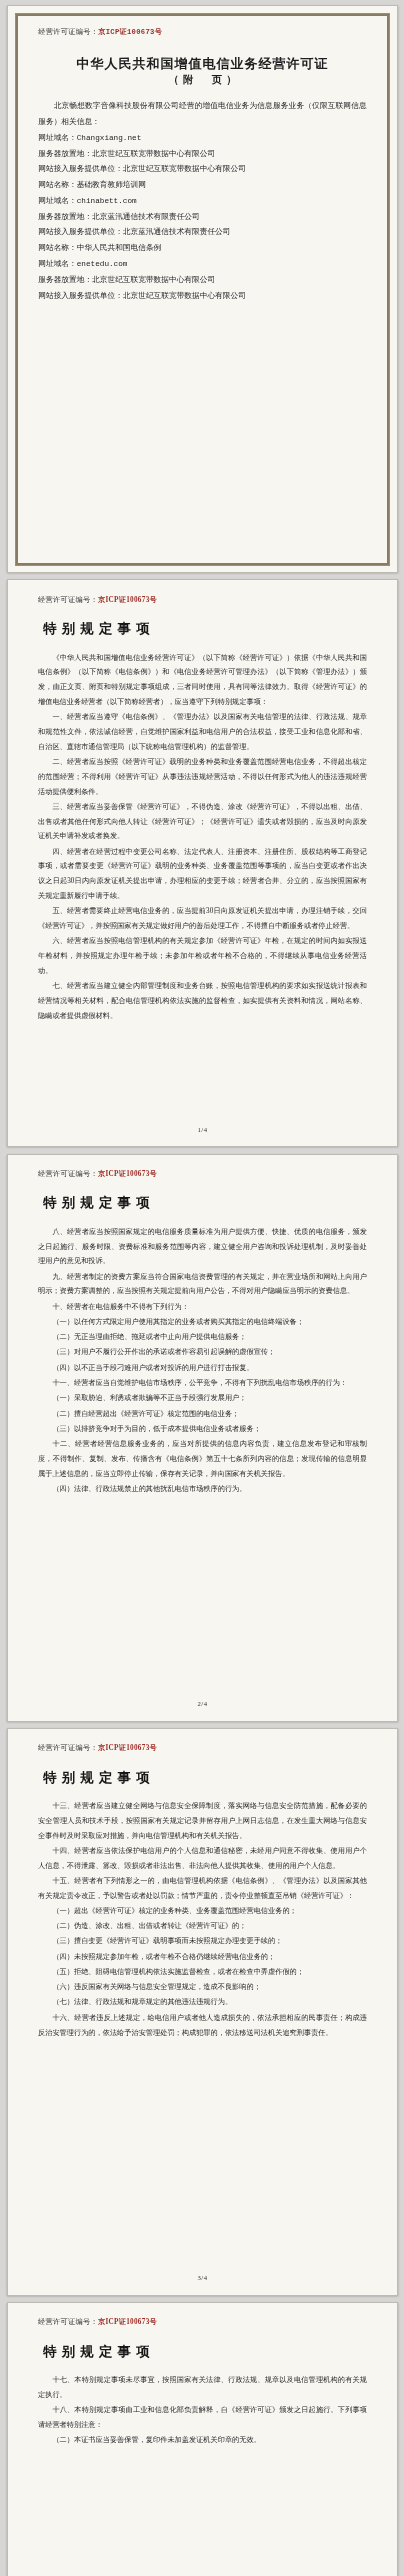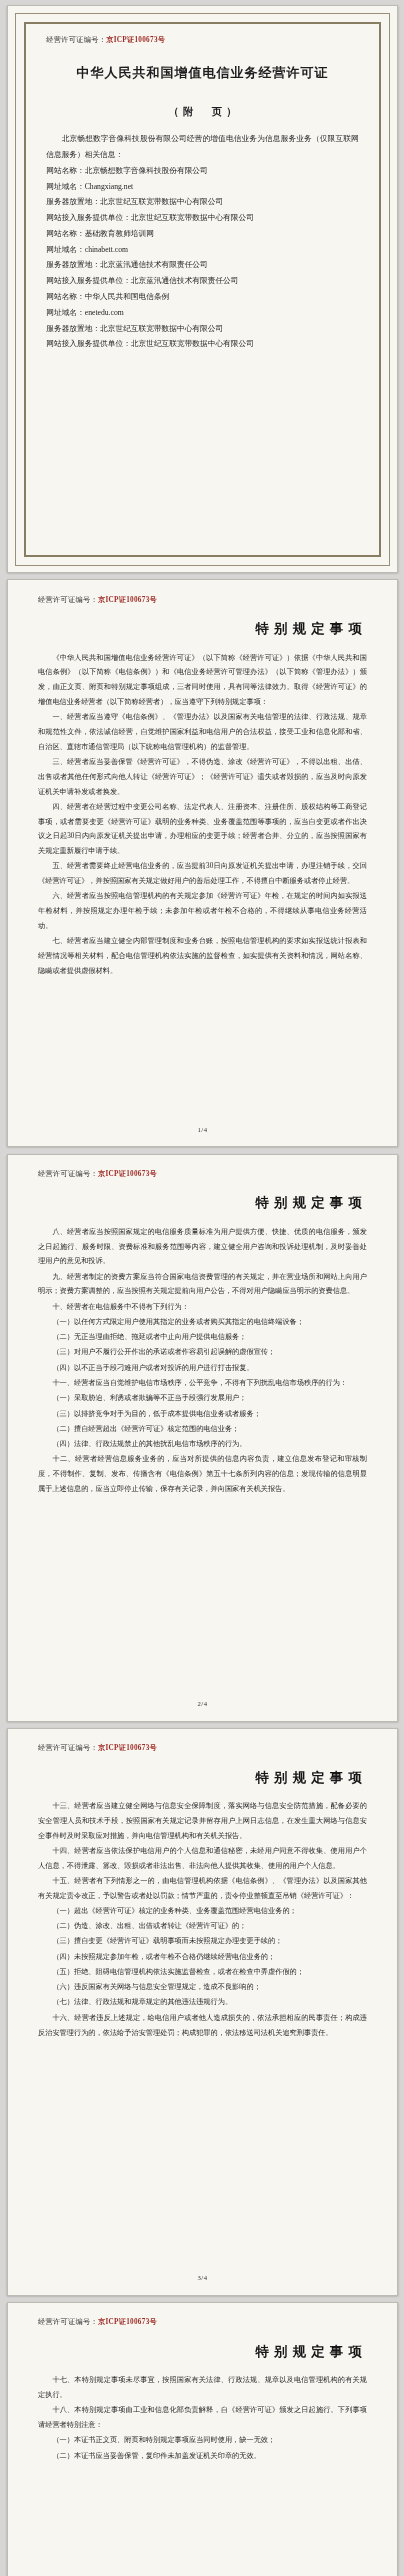--- a/index.html
+++ b/index.html
@@ -20,57 +20,58 @@
     box-shadow: 0 0.5px 2.1px rgba(0,0,0,.28);
     position: relative;
     overflow: hidden;
   }
 
   
   .cert-page { padding: 6.7px; }
   .cert-frame-outer {
     height: 100%;
     border: 0.5px solid #9a9078;
-    padding: 8px;
+    padding: 0;
+    font-family: Liberation Mono, monospace;
   }
   .cert-frame-inner {
     height: 100%;
     border: 2.1px double #887d62;
     padding: 11.3px 20.6px;
   }
   .hdr { font-size: 7.2px; letter-spacing: 0.3px; }
   .hdr-label { color: #2a2a2c; }
   .hdr-num { color: #9e2b25; font-weight: bold; }
   .cert-title {
     margin-top: 18.5px;
     text-align: center;
     font-size: 13px;
     font-weight: bold;
     letter-spacing: 1px;
     line-height: 1.35;
   }
   .cert-subtitle {
-    margin-top: 24px;
+    margin-top: 0;
     text-align: center;
     font-size: 10.3px;
     font-weight: bold;
     letter-spacing: 4.1px;
     text-indent: 4.1px;
   }
   .cert-body { margin-top: 12px; font-size: 7.7px; line-height: 2.05; }
   .cert-intro { text-indent: 2em; text-align: justify; }
   .field { text-align: justify; }
   .field-label { }
   .field-value { }
 
   
   .tpage { padding: 14.4px 30px 10.3px; }
   .ttitle {
     margin: 15.5px 0 12.4px;
-    text-align: right;
+    text-align: left;
     font-size: 13.4px;
     font-weight: bold;
     letter-spacing: 5.2px;
     text-indent: 5.2px;
     color: #161617;
   }
   .tbody p {
     font-size: 7.2px;
     line-height: 2.05;
     text-align: justify;
@@ -96,21 +97,20 @@
   <section class="page cert-page">
     <div class="cert-frame-outer">
       <div class="cert-frame-inner">
         <div class="hdr">
           <span class="hdr-label">经营许可证编号：</span><span class="hdr-num">京ICP证100673号</span>
         </div>
         <h1 class="cert-title">中华人民共和国增值电信业务经营许可证</h1>
         <div class="cert-subtitle">（附　页）</div>
         <div class="cert-body">
           <p class="cert-intro">北京畅想数字音像科技股份有限公司经营的增值电信业务为信息服务业务（仅限互联网信息服务）相关信息：</p>
-          <p class="field"><span class="field-label">网站名称：</span><span class="field-value">北京畅想数字音像科技股份有限公司</span></p>
           <p class="field"><span class="field-label">网址域名：</span><span class="field-value">Changxiang.net</span></p>
           <p class="field"><span class="field-label">服务器放置地：</span><span class="field-value">北京世纪互联宽带数据中心有限公司</span></p>
           <p class="field"><span class="field-label">网站接入服务提供单位：</span><span class="field-value">北京世纪互联宽带数据中心有限公司</span></p>
           <p class="field"><span class="field-label">网站名称：</span><span class="field-value">基础教育教师培训网</span></p>
           <p class="field"><span class="field-label">网址域名：</span><span class="field-value">chinabett.com</span></p>
           <p class="field"><span class="field-label">服务器放置地：</span><span class="field-value">北京蓝汛通信技术有限责任公司</span></p>
           <p class="field"><span class="field-label">网站接入服务提供单位：</span><span class="field-value">北京蓝汛通信技术有限责任公司</span></p>
           <p class="field"><span class="field-label">网站名称：</span><span class="field-value">中华人民共和国电信条例</span></p>
           <p class="field"><span class="field-label">网址域名：</span><span class="field-value">enetedu.com</span></p>
           <p class="field"><span class="field-label">服务器放置地：</span><span class="field-value">北京世纪互联宽带数据中心有限公司</span></p>
@@ -121,20 +121,21 @@
   </section>
 
   <section class="page tpage">
     <div class="hdr">
       <span class="hdr-label">经营许可证编号：</span><span class="hdr-num">京ICP证100673号</span>
     </div>
     <h2 class="ttitle">特别规定事项</h2>
     <div class="tbody">
       <p>《中华人民共和国增值电信业务经营许可证》（以下简称《经营许可证》）依据《中华人民共和国电信条例》（以下简称《电信条例》）和《电信业务经营许可管理办法》（以下简称《管理办法》）颁发，由正文页、附页和特别规定事项组成，三者同时使用，具有同等法律效力。取得《经营许可证》的增值电信业务经营者（以下简称经营者），应当遵守下列特别规定事项：</p>
       <p>一、经营者应当遵守《电信条例》、《管理办法》以及国家有关电信管理的法律、行政法规、规章和规范性文件，依法诚信经营，自觉维护国家利益和电信用户的合法权益，接受工业和信息化部和省、自治区、直辖市通信管理局（以下统称电信管理机构）的监督管理。</p>
+      <p>二、经营者应当按照《经营许可证》载明的业务种类和业务覆盖范围经营电信业务，不得超出核定的范围经营；不得利用《经营许可证》从事违法违规经营活动，不得以任何形式为他人的违法违规经营活动提供便利条件。</p>
       <p>三、经营者应当妥善保管《经营许可证》，不得伪造、涂改《经营许可证》，不得以出租、出借、出售或者其他任何形式向他人转让《经营许可证》；《经营许可证》遗失或者毁损的，应当及时向原发证机关申请补发或者换发。</p>
       <p>四、经营者在经营过程中变更公司名称、法定代表人、注册资本、注册住所、股权结构等工商登记事项，或者需要变更《经营许可证》载明的业务种类、业务覆盖范围等事项的，应当自变更或者作出决议之日起30日内向原发证机关提出申请，办理相应的变更手续；经营者合并、分立的，应当按照国家有关规定重新履行申请手续。</p>
       <p>五、经营者需要终止经营电信业务的，应当提前30日向原发证机关提出申请，办理注销手续，交回《经营许可证》，并按照国家有关规定做好用户的善后处理工作，不得擅自中断服务或者停止经营。</p>
       <p>六、经营者应当按照电信管理机构的有关规定参加《经营许可证》年检，在规定的时间内如实报送年检材料，并按照规定办理年检手续；未参加年检或者年检不合格的，不得继续从事电信业务经营活动。</p>
       <p>七、经营者应当建立健全内部管理制度和业务台账，按照电信管理机构的要求如实报送统计报表和经营情况等相关材料，配合电信管理机构依法实施的监督检查，如实提供有关资料和情况，网站名称、隐瞒或者提供虚假材料。</p>
     </div>
     <div class="pageno">1/4</div>
   </section>
 
   <section class="page tpage">
@@ -145,24 +146,24 @@
     <div class="tbody">
       <p>八、经营者应当按照国家规定的电信服务质量标准为用户提供方便、快捷、优质的电信服务，颁发之日起施行、服务时限、资费标准和服务范围等内容，建立健全用户咨询和投诉处理机制，及时妥善处理用户的意见和投诉。</p>
       <p>九、经营者制定的资费方案应当符合国家电信资费管理的有关规定，并在营业场所和网站上向用户明示；资费方案调整的，应当按照有关规定提前向用户公告，不得对用户隐瞒应当明示的资费信息。</p>
       <p>十、经营者在电信服务中不得有下列行为：</p>
       <p>（一）以任何方式限定用户使用其指定的业务或者购买其指定的电信终端设备；</p>
       <p>（二）无正当理由拒绝、拖延或者中止向用户提供电信服务；</p>
       <p>（三）对用户不履行公开作出的承诺或者作容易引起误解的虚假宣传；</p>
       <p>（四）以不正当手段刁难用户或者对投诉的用户进行打击报复。</p>
       <p>十一、经营者应当自觉维护电信市场秩序，公平竞争，不得有下列扰乱电信市场秩序的行为：</p>
       <p>（一）采取胁迫、利诱或者欺骗等不正当手段强行发展用户；</p>
+      <p>（二）擅自经营超出《经营许可证》核定范围的电信业务；</p>
       <p>（三）以排挤竞争对手为目的，低于成本提供电信业务或者服务；</p>
-      <p>（二）擅自经营超出《经营许可证》核定范围的电信业务；</p>
+      <p>十二、经营者经营信息服务业务的，应当对所提供的信息内容负责，建立信息发布登记和审核制度，不得制作、复制、发布、传播含有《电信条例》第五十七条所列内容的信息；发现传输的信息明显属于上述信息的，应当立即停止传输，保存有关记录，并向国家有关机关报告。</p>
       <p>（四）法律、行政法规禁止的其他扰乱电信市场秩序的行为。</p>
-      <p>十二、经营者经营信息服务业务的，应当对所提供的信息内容负责，建立信息发布登记和审核制度，不得制作、复制、发布、传播含有《电信条例》第五十七条所列内容的信息；发现传输的信息明显属于上述信息的，应当立即停止传输，保存有关记录，并向国家有关机关报告。</p>
     </div>
     <div class="pageno">2/4</div>
   </section>
 
   <section class="page tpage">
     <div class="hdr">
       <span class="hdr-label">经营许可证编号：</span><span class="hdr-num">京ICP证100673号</span>
     </div>
     <h2 class="ttitle">特别规定事项</h2>
     <div class="tbody">
@@ -182,20 +183,19 @@
   </section>
 
   <section class="page tpage">
     <div class="hdr">
       <span class="hdr-label">经营许可证编号：</span><span class="hdr-num">京ICP证100673号</span>
     </div>
     <h2 class="ttitle">特别规定事项</h2>
     <div class="tbody">
       <p>十七、本特别规定事项未尽事宜，按照国家有关法律、行政法规、规章以及电信管理机构的有关规定执行。</p>
       <p>十八、本特别规定事项由工业和信息化部负责解释，自《经营许可证》颁发之日起施行。下列事项请经营者特别注意：</p>
-      <p>（一）本证书正文页、附页和特别规定事项应当同时使用，缺一无效；</p>
       <p>（二）本证书应当妥善保管，复印件未加盖发证机关印章的无效。</p>
     </div>
 
   </section>
 
 </div>
 
 
 </body></html>

